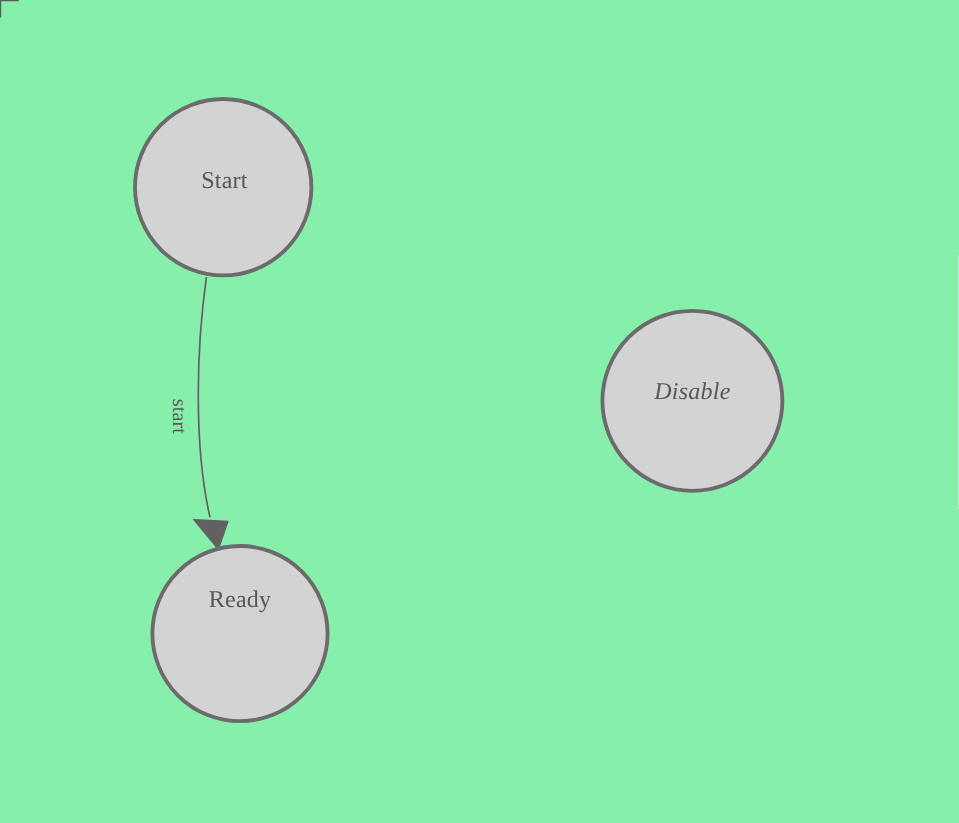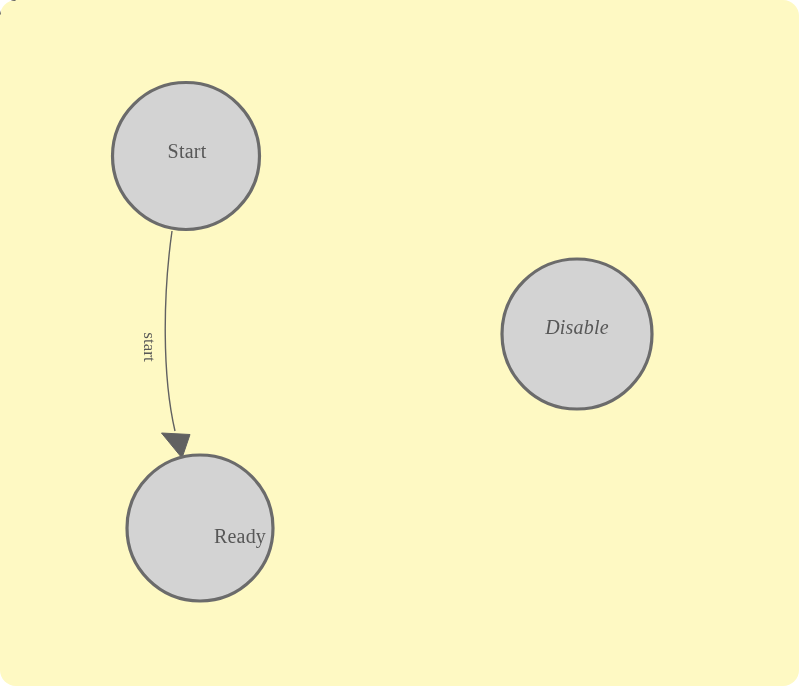--- a/index.html
+++ b/index.html
@@ -4,24 +4,23 @@
 <style>
   html, body {
     margin: 0;
     padding: 0;
     background: #ffffff;
   }
   .canvas {
     position: relative;
     width: 799px;
     height: 686px;
-    background: #fef9c3;
+    background: #86efac;
     overflow: hidden;
     font-family: "Liberation Serif", "DejaVu Serif", serif;
-    border-radius: 16px;
   }
   .diagram-svg {
     position: absolute;
     left: 0;
     top: 0;
   }
   .node-label {
     position: absolute;
     transform: translate(-50%, -50%);
     font-size: 20px;
@@ -55,19 +54,19 @@
 
     <circle cx="186" cy="156" r="73.5" fill="#d3d3d3" stroke="#6b6b6b" stroke-width="3.2"></circle>
 
     <circle cx="200" cy="528" r="73" fill="#d3d3d3" stroke="#6b6b6b" stroke-width="3.2"></circle>
 
     <circle cx="577" cy="334" r="75" fill="#d3d3d3" stroke="#6b6b6b" stroke-width="3.2"></circle>
   </svg>
 
   <div class="node-label" style="left:187px; top:151px;">Start</div>
 
-  <div class="node-label" style="left:200px; top:536px;margin-left:40px;">Ready</div>
+  <div class="node-label" style="left:200px; top:500px;">Ready</div>
 
   <div class="node-label" style="left:577px; top:327px;font-style:italic;">Disable</div>
 
   <div class="edge-label" style="left:149px; top:347px;">start</div>
 
 </div>
 
 </body></html>

